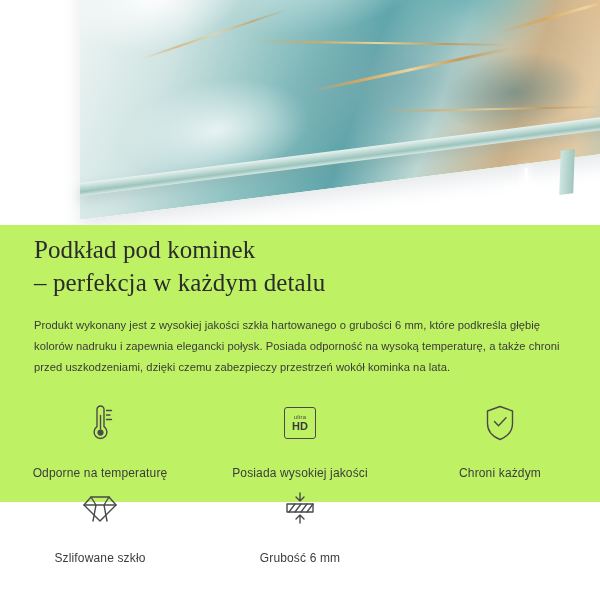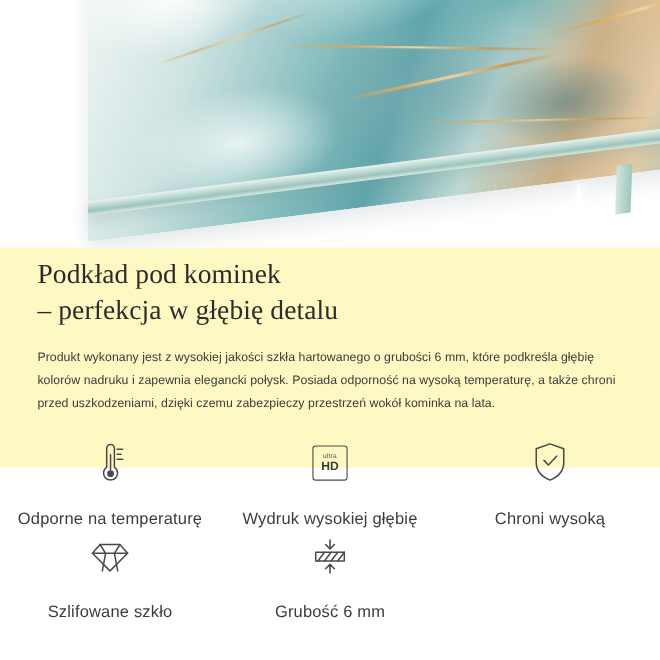--- a/index.html
+++ b/index.html
@@ -9,22 +9,22 @@
   body {
     width: 600px;
     height: 600px;
     background: #ffffff;
     font-family: "Liberation Sans", sans-serif;
     overflow: hidden;
   }
   .page {
     position: relative;
     width: 600px;
-    height: 425px;
-    background: #fef9c3;
+    height: 502px;
+    background: #bef264;
   }
 
   
   .hero {
     position: relative;
     width: 600px;
     height: 225px;
     background: #ffffff;
     overflow: hidden;
   }
@@ -171,21 +171,21 @@
     padding-top: 6px;
   }
   .feature-icon {
     height: 46px;
     display: flex;
     align-items: center;
     justify-content: center;
   }
   .feature-label {
     margin-top: 22px;
-    font-size: 15px;
+    font-size: 12px;
     color: #3c3c3c;
     letter-spacing: 0.15px;
     text-align: center;
   }
   .ico-stroke {
     fill: none;
     stroke: #4a4a4a;
     stroke-width: 1.4;
     stroke-linecap: round;
     stroke-linejoin: round;
@@ -231,21 +231,21 @@
     <div class="glass-edge"></div>
     <div class="glass-edge-right"></div>
     <div class="sparkle">
       <div class="sparkle-core"></div>
     </div>
   </div>
 
   <div class="content">
     <h1 class="headline">
       <span>Podkład pod kominek</span>
-      <span class="line2">– perfekcja w głębię detalu</span>
+      <span class="line2">– perfekcja w każdym detalu</span>
     </h1>
     <p class="paragraph">Produkt wykonany jest z wysokiej jakości szkła hartowanego o grubości 6 mm, które podkreśla głębię kolorów nadruku i zapewnia elegancki połysk. Posiada odporność na wysoką temperaturę, a także chroni przed uszkodzeniami, dzięki czemu zabezpieczy przestrzeń wokół kominka na lata.</p>
   </div>
 
   <div class="features">
 
     <div class="feature">
       <div class="feature-icon">
         <svg width="34" height="40" viewBox="0 0 34 40" aria-hidden="true">
           <path class="ico-stroke" d="M14 6.5a3.5 3.5 0 1 1 7 0v17.2a6.4 6.4 0 1 1-7 0V6.5z"></path>
@@ -257,31 +257,31 @@
       <div class="feature-label">Odporne na temperaturę</div>
     </div>
 
     <div class="feature">
       <div class="feature-icon">
         <div class="ultrahd-box">
           <span class="ultrahd-top">ultra</span>
           <span class="ultrahd-bottom">HD</span>
         </div>
       </div>
-      <div class="feature-label">Wydruk wysokiej głębię</div>
+      <div class="feature-label">Posiada wysokiej jakości</div>
     </div>
 
     <div class="feature">
       <div class="feature-icon">
         <svg width="38" height="42" viewBox="0 0 38 42" aria-hidden="true">
           <path class="ico-stroke" d="M19 4.5 31.5 9v12.5c0 8-5.6 13.2-12.5 16-6.9-2.8-12.5-8-12.5-16V9L19 4.5z"></path>
           <path class="ico-stroke" d="m13.5 19.5 4 4.2 7.5-8"></path>
         </svg>
       </div>
-      <div class="feature-label">Chroni wysoką</div>
+      <div class="feature-label">Chroni każdym</div>
     </div>
 
     <div class="feature">
       <div class="feature-icon">
         <svg width="40" height="38" viewBox="0 0 40 38" aria-hidden="true">
           <path class="ico-stroke" d="M11 8h18l7 8-16 16L4 16l7-8z"></path>
           <path class="ico-stroke" d="M4 16h32M11 8l5 8-3 16M29 8l-5 8 3 16M16 16h8"></path>
         </svg>
       </div>
       <div class="feature-label">Szlifowane szkło</div>

